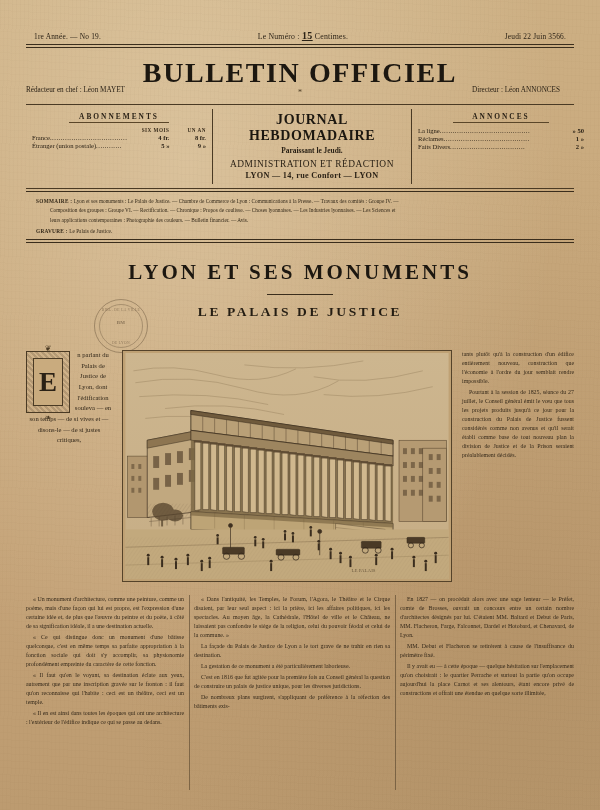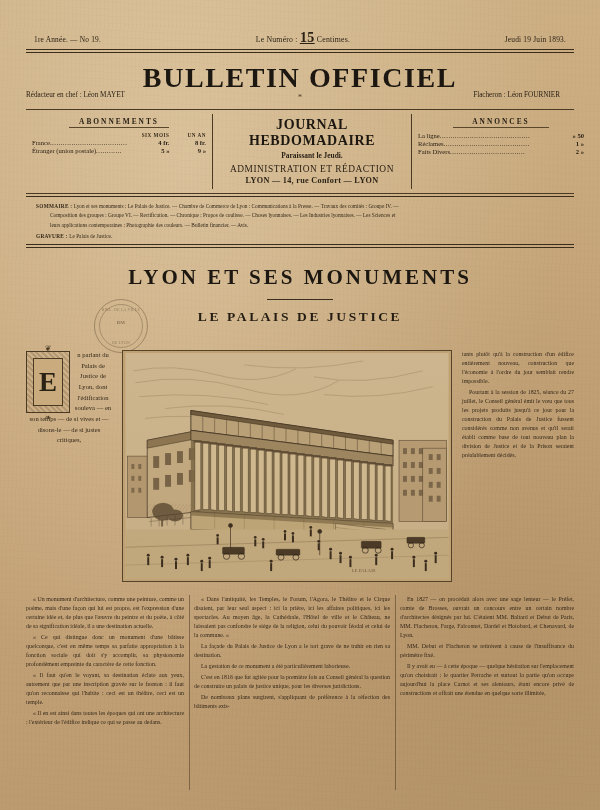--- a/index.html
+++ b/index.html
@@ -21,21 +21,21 @@
     background-image:
       repeating-linear-gradient(91deg, rgba(90,65,35,.10) 0 1px, rgba(255,255,255,0) 1px 4px),
       repeating-linear-gradient(3deg, rgba(90,65,35,.07) 0 1px, rgba(255,255,255,0) 1px 7px);
   }
   .sheet{position:absolute;left:26px;top:30px;width:548px;}
 
   
   .meta{display:flex;justify-content:space-between;align-items:baseline;
         font-size:7.4px;letter-spacing:.2px;padding:0 8px 2px 8px;}
   .meta .ctr{font-size:7.8px;}
-  .meta .ctr b{font-size:14px;font-weight:bold;letter-spacing:.4px;text-decoration:underline;}
+  .meta .ctr b{font-size:10px;font-weight:bold;letter-spacing:.4px;text-decoration:underline;}
   .rule-dbl{border-top:1.6px solid #3a2d1c;border-bottom:.6px solid #3a2d1c;height:2px;margin:1px 0 0 0;}
 
   h1.title{
     text-align:center;font-size:28px;line-height:1;margin:11px 0 0 0;
     font-weight:bold;letter-spacing:1.6px;font-family:"Liberation Serif",serif;
     color:#1c1710;
   }
   .subtitle{text-align:center;font-size:14.5px;margin:9px 0 0 0;letter-spacing:.3px;color:#221b11;}
   .star{text-align:center;font-size:8px;margin:1px 0 0 0;color:#4a3a24;}
   .en1894{text-align:center;font-weight:bold;font-size:15px;letter-spacing:3px;margin:-1px 0 0 0;}
@@ -130,29 +130,29 @@
 
   <div class="sheet">
 
     <div class="meta">
       <span>1re Année. — No 19.</span>
       <span class="ctr">
         <span>Le Numéro :</span>
         <b>15</b>
         <span>Centimes.</span>
       </span>
-      <span>Jeudi 19 Juin 1893.</span>
+      <span>Jeudi 22 Juin 3566.</span>
     </div>
     <div class="rule-dbl"></div>
 
     <h1 class="title">BULLETIN OFFICIEL</h1>
     <div class="star">*</div>
     <div class="credits">
       <span class="l">Rédacteur en chef : Léon MAYET</span>
-      <span class="r">Flacheron : Léon FOURNIER</span>
+      <span class="r">Directeur : Léon ANNONCES</span>
     </div>
     <div class="rule-thin"></div>
 
     <div class="boxes">
       <div class="bx abo">
         <div class="bxhead">ABONNEMENTS</div>
         <div class="bxrule"></div>
         <table class="rate">
           <tbody>
               <tr class="colhd">

